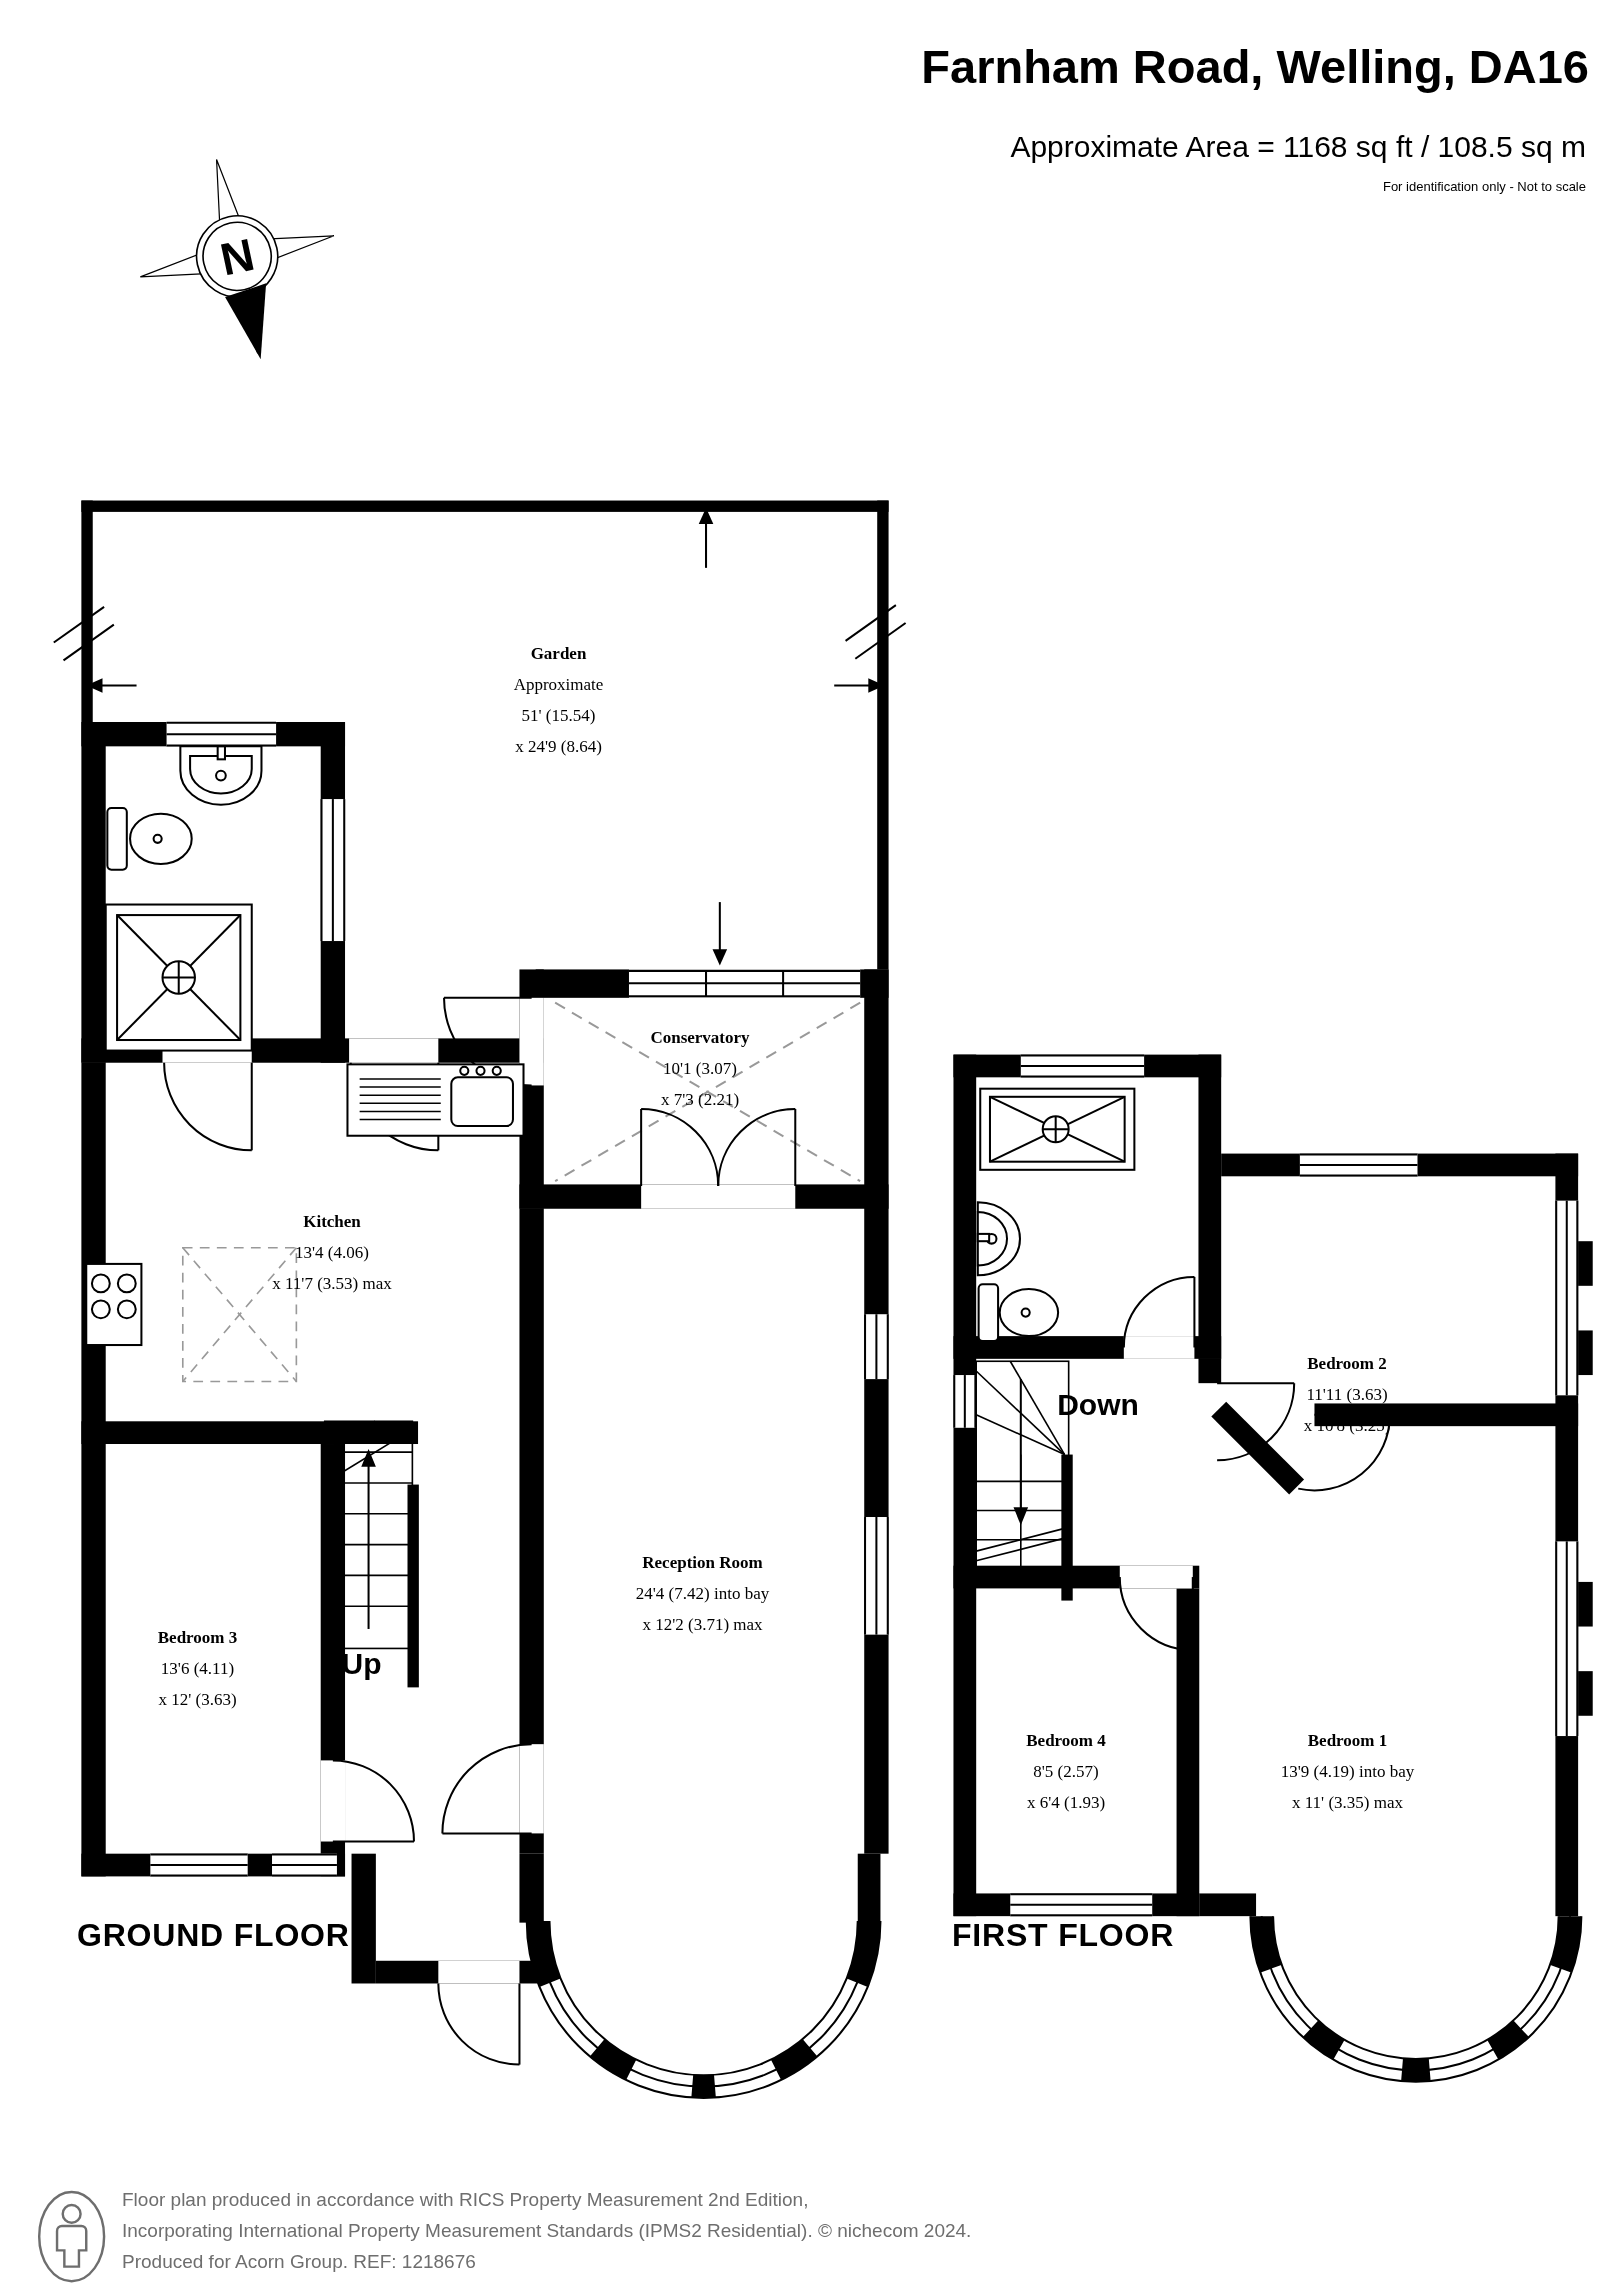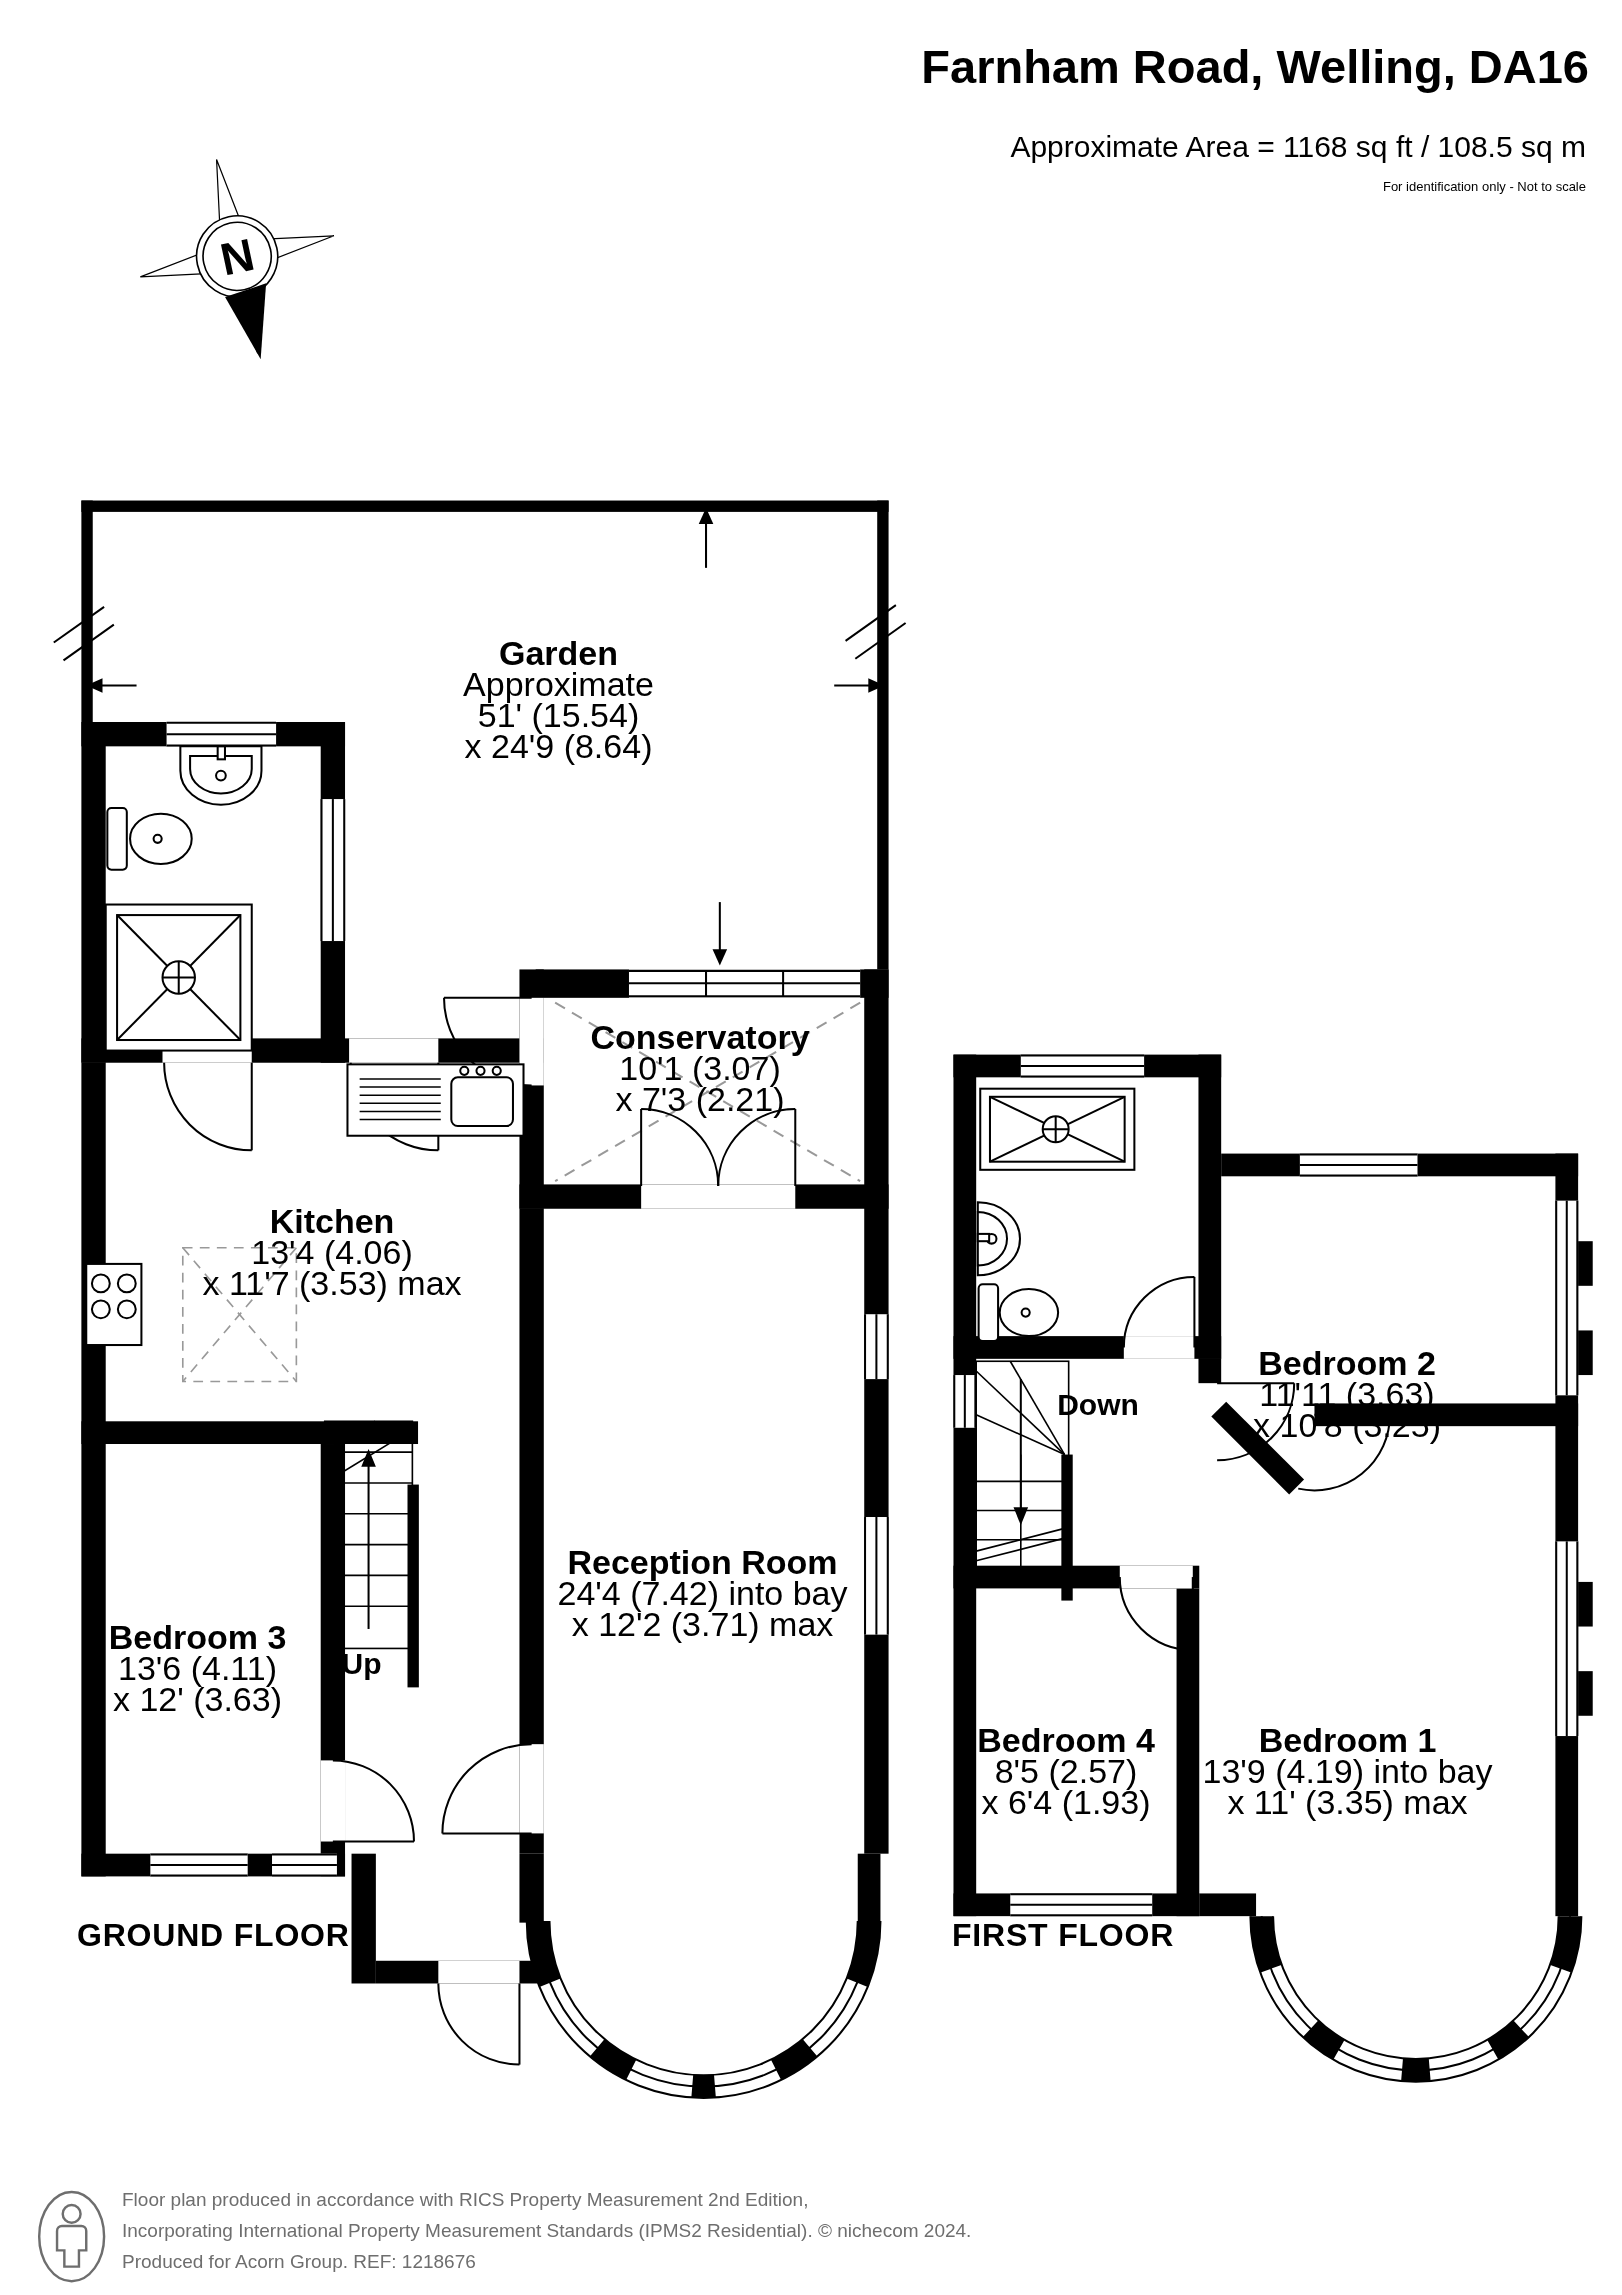--- a/index.html
+++ b/index.html
@@ -3,21 +3,21 @@
 <meta charset="utf-8">
 <style>
   html,body{margin:0;padding:0;background:#fff;}
   #page{position:relative;width:1623px;height:2295px;background:#fff;overflow:hidden;
         font-family:"Liberation Sans", sans-serif;color:#000;}
   #plan-svg{position:absolute;left:0;top:0;}
   .hdr{position:absolute;text-align:left;white-space:nowrap;}
   #title{right:34px;top:39px;font-size:47px;font-weight:bold;letter-spacing:0px;}
   #area{right:37px;top:130px;font-size:30px;}
   #note{right:37px;top:179px;font-size:13px;}
-  .lbl{position:absolute;text-align:center;font-size:34px;line-height:31px;}
+  .lbl{position:absolute;text-align:center;font-size:17px;line-height:31px;font-family:Liberation Serif, serif;}
   .lbl .rn{font-weight:bold;}
   .lbl div{white-space:nowrap;}
   .floorlbl{position:absolute;font-size:32px;font-weight:bold;letter-spacing:0.8px;white-space:nowrap;}
   .stairlbl{position:absolute;font-size:30px;font-weight:bold;text-align:center;}
   #footer{position:absolute;left:122px;top:2184px;font-size:19px;line-height:31px;color:#6e6e6e;white-space:nowrap;}
 </style>
 </head>
 <body>
 
 <div id="page">

